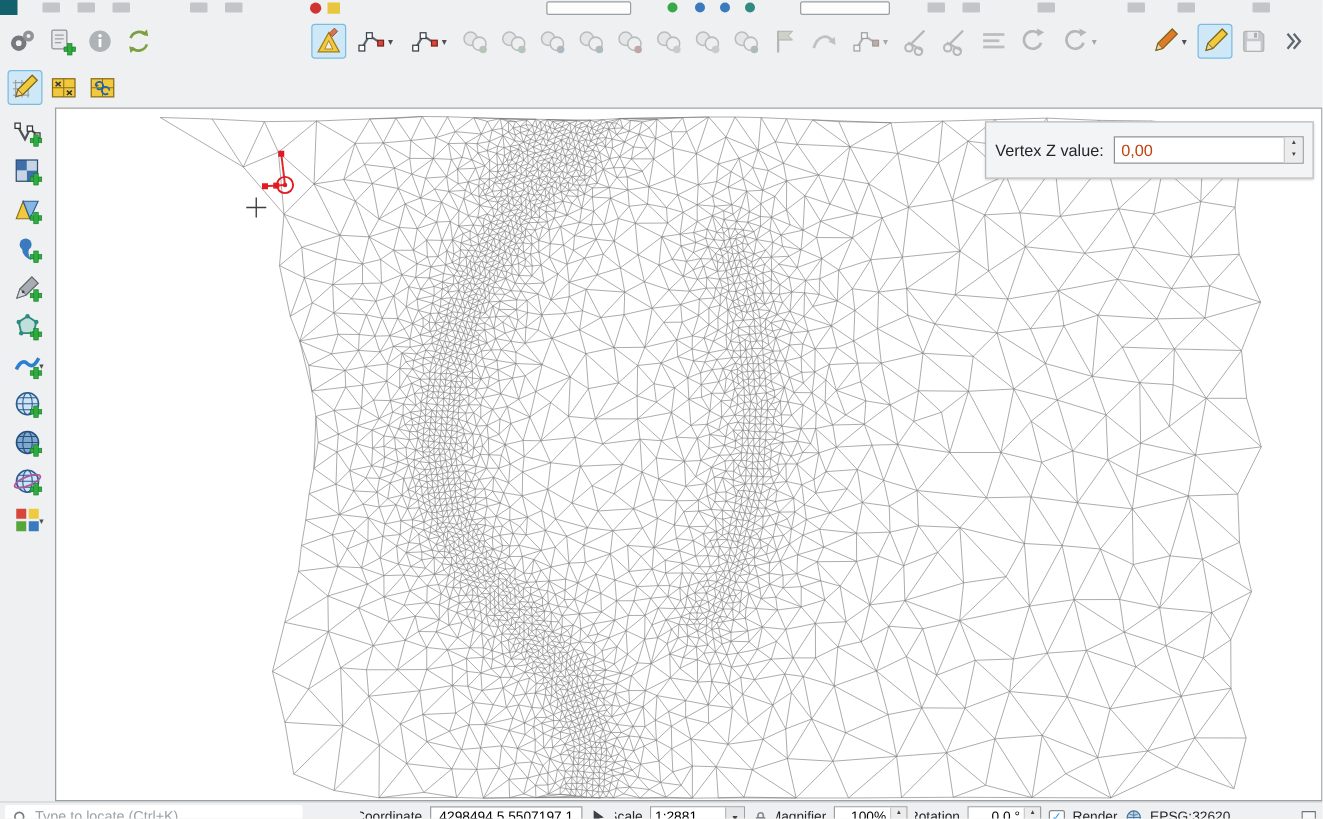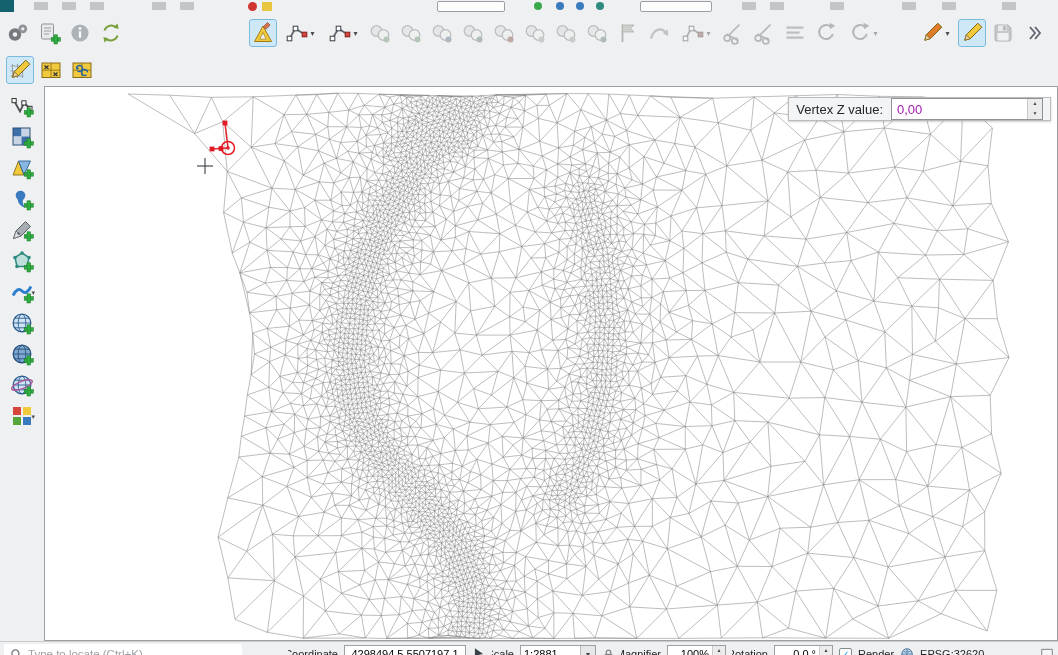--- a/index.html
+++ b/index.html
@@ -29,24 +29,24 @@
   .tbtn .ddv{position:absolute;right:0;top:10px;font-size:7px;color:#4a4f54}
   .tb-spacer{flex:none;height:1px}
 
   
   #main{display:flex;height:555px}
   #layers-toolbar{width:44px;flex:none;display:flex;flex-direction:column;align-items:center;padding-top:6px;gap:3px;background:#eff0f1}
   #canvas{flex:1;position:relative;background:#fff;border:1px solid #9da0a3;overflow:hidden}
   #mesh-holder{position:absolute;left:0;top:0}
 
   
-  #vertexz{position:absolute;top:10px;right:6px;background:#f3f4f5;border:1px solid #b8bbbe;display:flex;align-items:center;gap:8px;padding:0 7px;box-shadow:0 1px 2px rgba(0,0,0,.18)}
+  #vertexz{position:absolute;top:10px;right:6px;background:#f3f4f5;border:1px solid #b8bbbe;display:flex;align-items:center;gap:8px;padding:11px 7px;box-shadow:0 1px 2px rgba(0,0,0,.18)}
   #vertexz>span{font-size:13px;white-space:nowrap}
   .vz-box{display:flex;border:1px solid #8f9296;background:#fff;height:22px;width:152px}
-  .vz-box input{flex:1;min-width:0;border:none;outline:none;font-size:13px;padding:0 5px;font-family:inherit;color:#a21caf;background:transparent}
+  .vz-box input{flex:1;min-width:0;border:none;outline:none;font-size:13px;padding:0 5px;font-family:inherit;color:#c2410c;background:transparent}
   .vz-spin{width:15px;border-left:1px solid #c9c9c9;display:flex;flex-direction:column;background:#ececec}
   .vz-spin div{flex:1;font-size:5px;line-height:9px;text-align:center;color:#444}
 
   
   #statusbar{height:14px;background:#eff0f1;border-top:1px solid #c9cbcd;overflow:hidden}
   .sb-row{height:24px;display:flex;align-items:center;padding:2px 4px;gap:6px;font-size:11px}
   .locate{width:238px;height:20px;flex:none;background:#fff;border-radius:2px;display:flex;align-items:center;gap:5px;padding:0 6px}
   .locate input{flex:1;min-width:0;border:none;outline:none;background:transparent;font-size:11.5px;font-family:inherit;color:#232629}
   .locate input::placeholder{color:#9da2a6}
   .sb-label{white-space:nowrap;overflow:hidden;flex:none}

